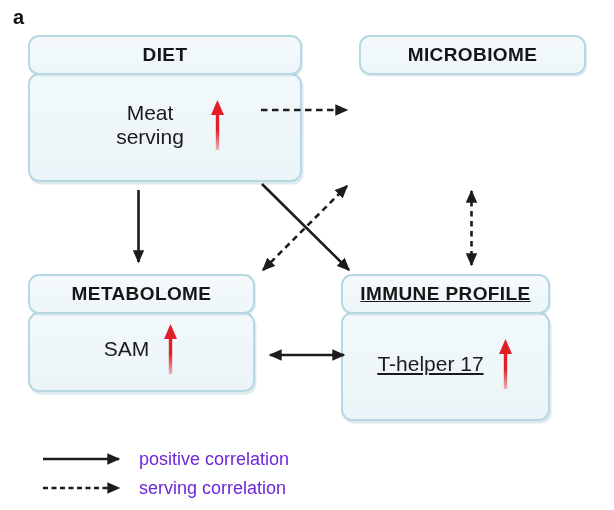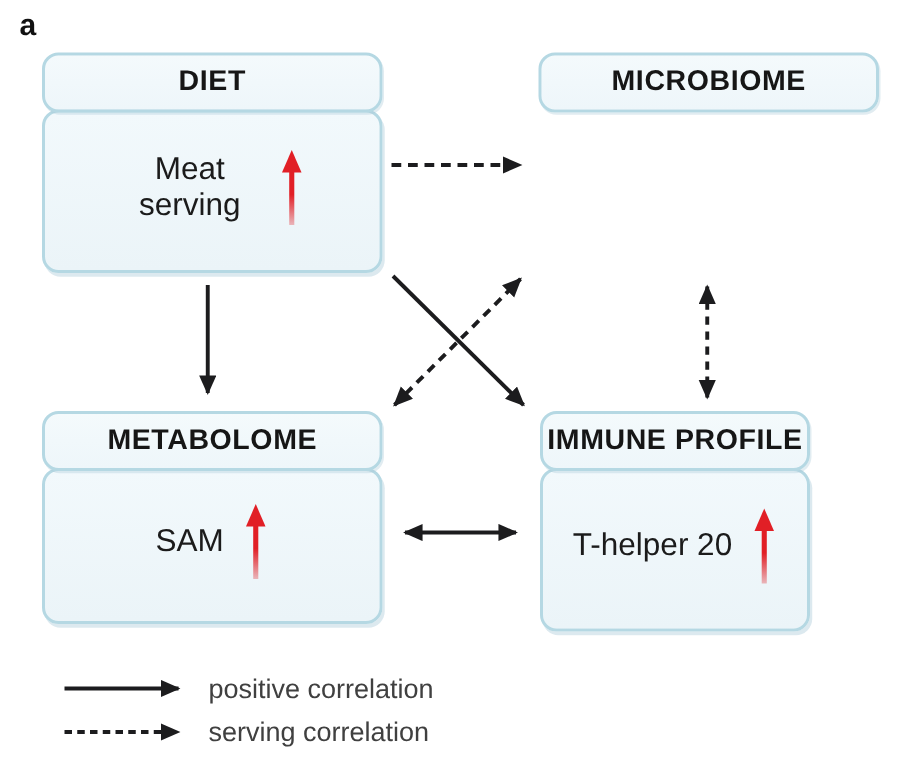--- a/index.html
+++ b/index.html
@@ -39,21 +39,21 @@
   .item-narrow { max-width: 92px; }
   .item-left { max-width: 172px; text-align: left; }
   .trend { flex-shrink: 0; }
   .trend[data-trend="decrease"] { transform: rotate(180deg); }
   .edges-layer {
     position: absolute; left: 0; top: 0;
     pointer-events: none; z-index: 3;
   }
   .legend-label {
     position: absolute; left: 139px;
-    font-size: 18px; line-height: 22px; color: #404040;
+    font-size: 18px; line-height: 22px; color: #6d28d9;
   }
 </style>
 </head>
 <body>
 
 <div class="panel-label">a</div>
 
 <svg class="edges-layer" width="614" height="510" viewBox="0 0 614 510">
   <defs>
     <marker id="ah" markerWidth="5.4" markerHeight="4.6" refX="4.5" refY="2.2" orient="auto-start-reverse">
@@ -63,62 +63,62 @@
   <line x1="138.5" y1="190" x2="138.5" y2="262" stroke="#1c1c1e" stroke-width="2.6" marker-end="url(#ah)"></line>
   <line x1="261" y1="110" x2="347" y2="110" stroke="#1c1c1e" stroke-width="2.6" stroke-dasharray="6.5 4.5" marker-end="url(#ah)"></line>
   <line x1="262" y1="184" x2="349" y2="270" stroke="#1c1c1e" stroke-width="2.6" marker-end="url(#ah)"></line>
   <line x1="263" y1="270" x2="347" y2="186" stroke="#1c1c1e" stroke-width="2.6" stroke-dasharray="6 4.5" marker-start="url(#ah)" marker-end="url(#ah)"></line>
   <line x1="471.5" y1="191" x2="471.5" y2="265" stroke="#1c1c1e" stroke-width="2.6" stroke-dasharray="5.5 4.5" marker-start="url(#ah)" marker-end="url(#ah)"></line>
   <line x1="270" y1="355" x2="344" y2="355" stroke="#1c1c1e" stroke-width="2.6" marker-start="url(#ah)" marker-end="url(#ah)"></line>
   <line x1="43" y1="459" x2="119" y2="459" stroke="#1c1c1e" stroke-width="2.6" marker-end="url(#ah)"></line>
   <line x1="43" y1="488" x2="119" y2="488" stroke="#1c1c1e" stroke-width="2.6" stroke-dasharray="5 3.5" marker-end="url(#ah)"></line>
 </svg>
 
-<div class="box" style="left:28px; top:35px; width:227px; height:147px;">
+<div class="box" style="left:28px; top:35px; width:274px; height:147px;">
   <div class="box-header">DIET</div>
   <div class="box-body">
     <span class="item-text item-narrow">Meat serving</span>
     <svg class="trend" width="17" height="52" viewBox="0 0 17 52" data-trend="increase">
       <defs>
           <linearGradient id="rg1" gradientUnits="userSpaceOnUse" x1="0" y1="51" x2="0" y2="14">
         <stop offset="0" stop-color="#e11f26" stop-opacity="0.3"></stop>
         <stop offset="0.55" stop-color="#e11f26"></stop>
           </linearGradient>
         </defs>
       <line x1="8.5" y1="14" x2="8.5" y2="51" stroke="url(#rg1)" stroke-width="3.4"></line>
       <polygon points="8.5,1 2,16 15,16" fill="#e11f26"></polygon>
     </svg>
   </div>
 </div>
 
 <div class="box" style="left:359px; top:35px; width:227px; height:147px;">
   <div class="box-header">MICROBIOME</div>
 </div>
 
-<div class="box" style="left:28px; top:274px; width:227px; height:142px;">
+<div class="box" style="left:28px; top:274px; width:227px; height:118px;">
   <div class="box-header">METABOLOME</div>
   <div class="box-body">
     <span class="item-text">SAM</span>
     <svg class="trend" width="17" height="52" viewBox="0 0 17 52" data-trend="increase">
       <defs>
           <linearGradient id="rg3" gradientUnits="userSpaceOnUse" x1="0" y1="51" x2="0" y2="14">
         <stop offset="0" stop-color="#e11f26" stop-opacity="0.3"></stop>
         <stop offset="0.55" stop-color="#e11f26"></stop>
           </linearGradient>
         </defs>
       <line x1="8.5" y1="14" x2="8.5" y2="51" stroke="url(#rg3)" stroke-width="3.4"></line>
       <polygon points="8.5,1 2,16 15,16" fill="#e11f26"></polygon>
     </svg>
   </div>
 </div>
 
-<div class="box" style="left:360px; top:274px; width:180px; height:147px;">
+<div class="box" style="left:341px; top:274px; width:209px; height:147px;text-decoration:underline;">
   <div class="box-header">IMMUNE PROFILE</div>
   <div class="box-body">
-    <span class="item-text">T-helper 20</span>
+    <span class="item-text">T-helper 17</span>
     <svg class="trend" width="17" height="52" viewBox="0 0 17 52" data-trend="increase">
       <defs>
           <linearGradient id="rg4" gradientUnits="userSpaceOnUse" x1="0" y1="51" x2="0" y2="14">
         <stop offset="0" stop-color="#e11f26" stop-opacity="0.3"></stop>
         <stop offset="0.55" stop-color="#e11f26"></stop>
           </linearGradient>
         </defs>
       <line x1="8.5" y1="14" x2="8.5" y2="51" stroke="url(#rg4)" stroke-width="3.4"></line>
       <polygon points="8.5,1 2,16 15,16" fill="#e11f26"></polygon>
     </svg>

